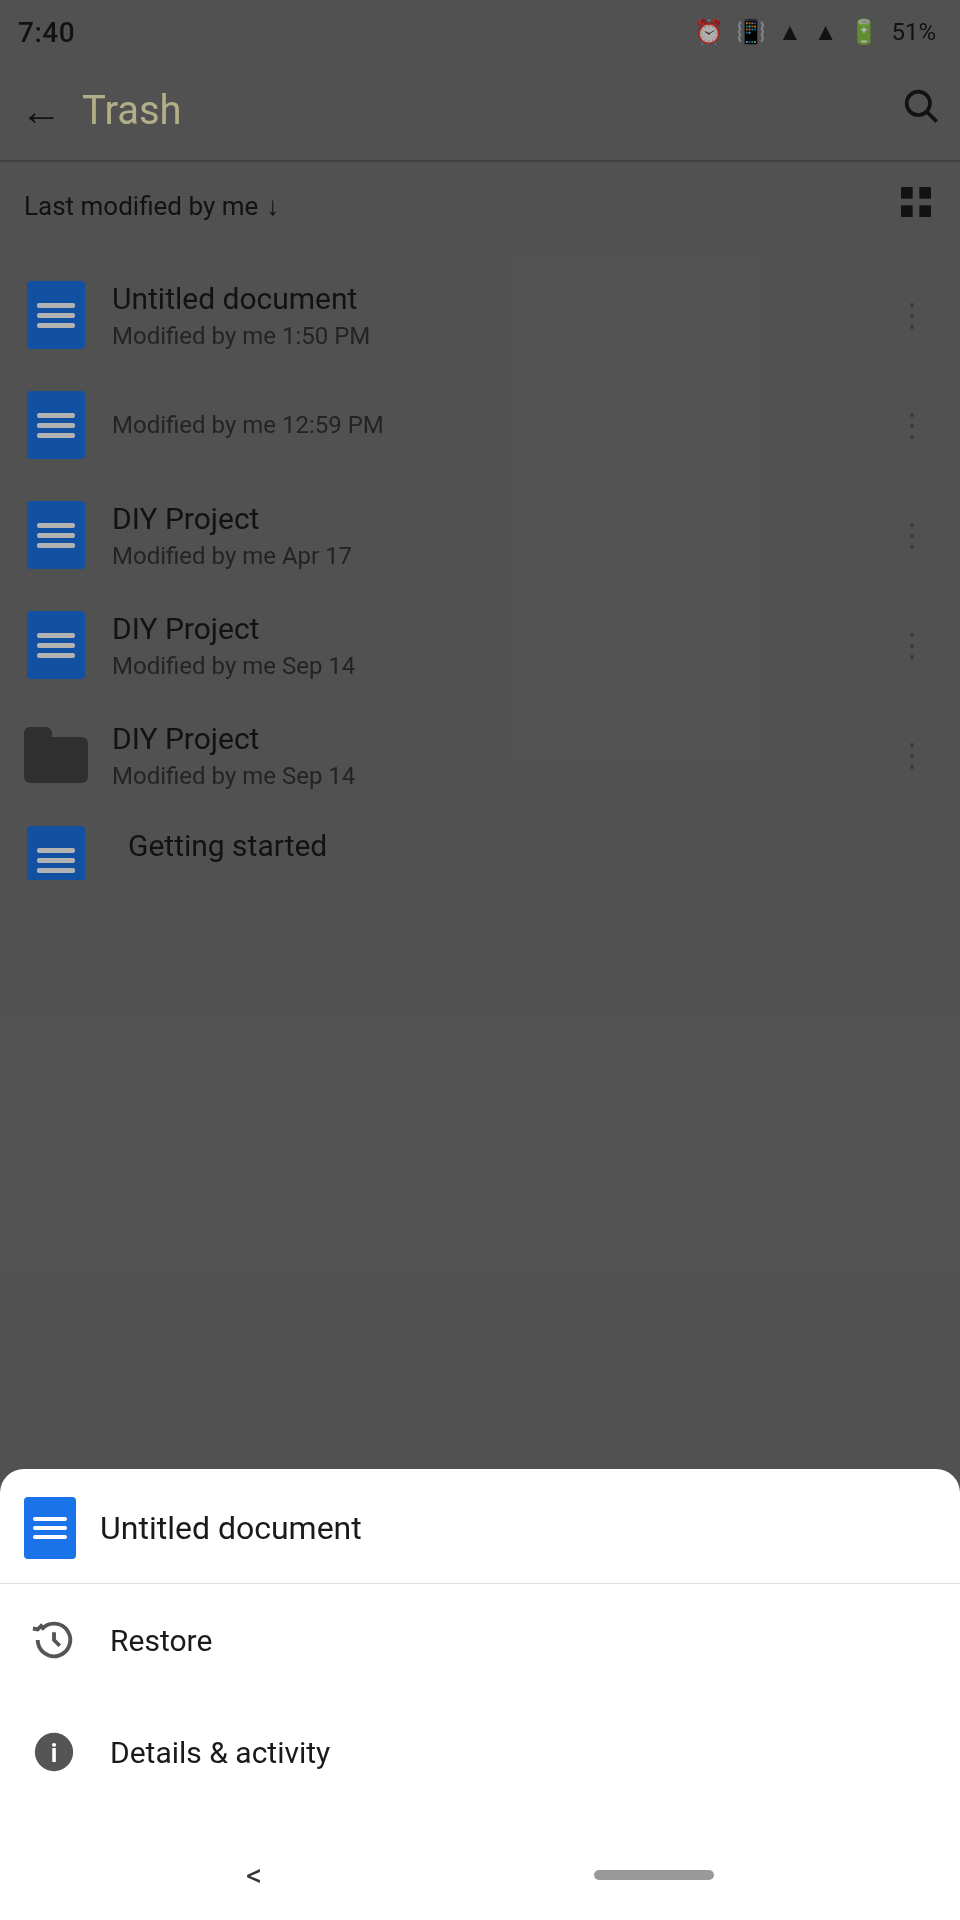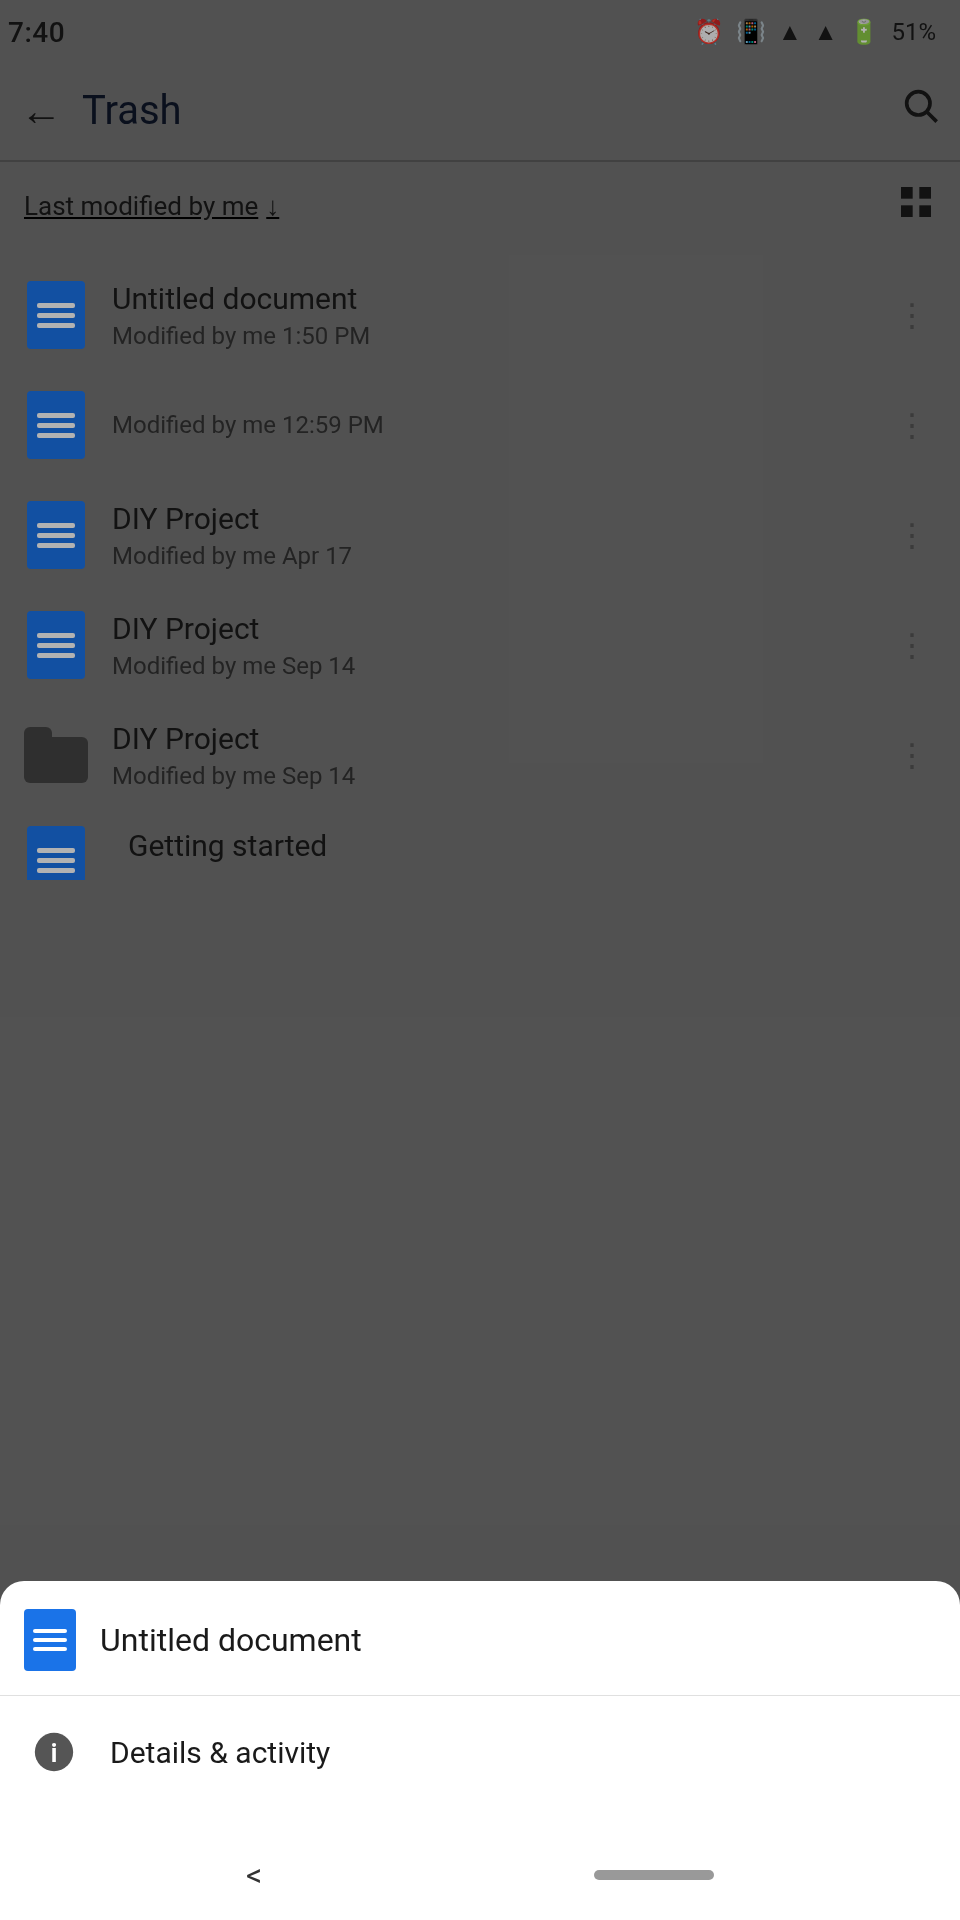--- a/index.html
+++ b/index.html
@@ -10,21 +10,21 @@
       background: #757575;
       position: relative;
       overflow: hidden;
     }
 
     
     .status-bar {
       display: flex;
       justify-content: space-between;
       align-items: center;
-      padding: 12px 24px 8px 8px;
+      padding: 12px 24px 8px 18px;
       background: #757575;
       height: 60px;
     }
     .status-left {
       font-size: 28px;
       font-weight: 500;
       color: #1a1a1a;
       letter-spacing: 0.5px;
     }
     .status-right {
@@ -47,41 +47,40 @@
     .app-bar-back {
       font-size: 42px;
       color: #1a1a1a;
       cursor: pointer;
       font-weight: 300;
     }
     .app-bar-title {
       flex: 1;
       font-size: 40px;
       font-weight: 400;
-      color: #0f172a;
+      color: #fef9c3;
     }
     .app-bar-search {
       font-size: 40px;
       color: #1a1a1a;
     }
 
     
     .divider {
       height: 2px;
       background: rgba(0,0,0,0.2);
     }
 
     
     .sort-bar {
       display: flex;
       justify-content: space-between;
       align-items: center;
       padding: 20px 24px;
       background: #757575;
-      text-decoration: underline;
     }
     .sort-label {
       font-size: 26px;
       color: #1a1a1a;
       display: flex;
       align-items: center;
       gap: 8px;
     }
     .grid-icon {
       font-size: 34px;
@@ -400,20 +399,30 @@
 
   <div class="sheet-header">
     <div class="sheet-doc-icon">
       <div class="sheet-doc-icon-line"></div>
       <div class="sheet-doc-icon-line"></div>
       <div class="sheet-doc-icon-line"></div>
     </div>
     <span class="sheet-title">Untitled document</span>
   </div>
 
+  <div class="sheet-menu-item">
+    <div class="menu-icon-wrap">
+      <svg class="restore-svg" viewBox="0 0 24 24" fill="none" stroke="#555" stroke-width="2">
+        <path d="M12 8V12L15 15"></path>
+        <path d="M3.5 12A8.5 8.5 0 1 0 5.5 6.5"></path>
+        <polyline points="1,6 3.5,6.5 6,4"></polyline>
+      </svg>
+    </div>
+    <span class="menu-label">Restore</span>
+  </div>
 
   <div class="sheet-menu-item">
     <div class="menu-icon-wrap">
       <svg class="info-svg" viewBox="0 0 24 24" fill="#555">
         <circle cx="12" cy="12" r="10" fill="#555"></circle>
         <text x="12" y="17" text-anchor="middle" fill="white" font-size="13" font-weight="bold">i</text>
       </svg>
     </div>
     <span class="menu-label">Details &amp; activity</span>
   </div>

